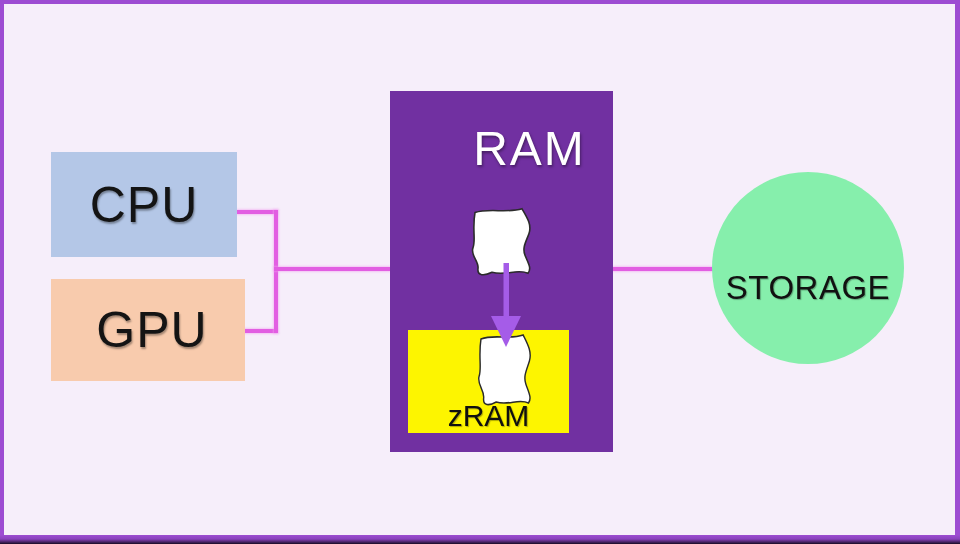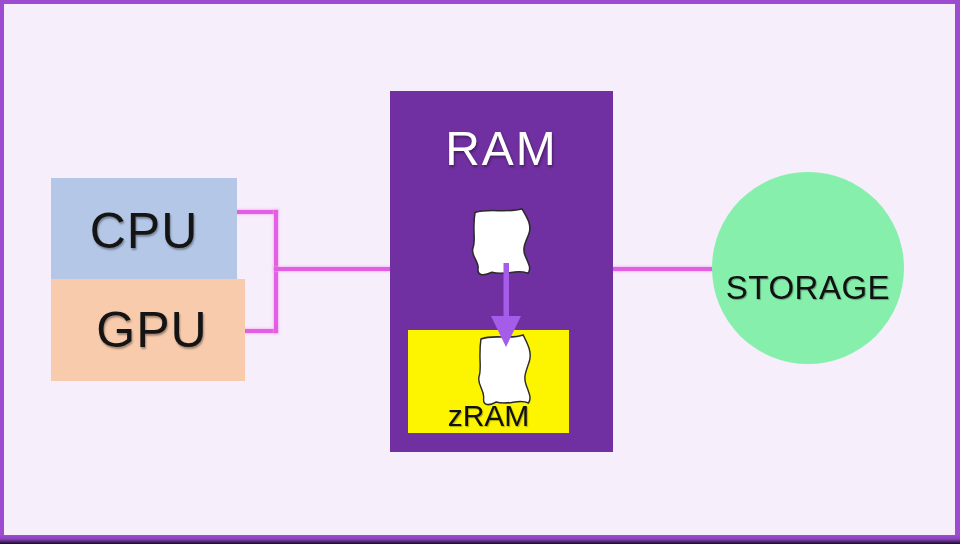--- a/index.html
+++ b/index.html
@@ -43,33 +43,34 @@
   .node-label {
     font-size: 50px;
     color: #141414;
     letter-spacing: 1px;
     text-shadow: 1px 2px 2px rgba(0,0,0,0.35);
     line-height: 1;
   }
 
   .node { position: absolute; z-index: 2; display: flex; align-items: center; justify-content: center; }
 
-  .cpu-box  { left: 51px;  top: 178px; width: 186px; height: 105px; }
+  .cpu-box  { left: 51px;  top: 152px; width: 186px; height: 105px; }
   .gpu-box  { left: 51px;  top: 279px; width: 186px; height: 102px; }
 
   .ram-box  { left: 390px; top: 91px;  width: 223px; height: 361px; display: block; }
   .ram-label {
     position: absolute;
     top: 34px; left: 0; width: 100%;
     text-align: center;
     font-size: 48px;
     color: #ffffff;
     letter-spacing: 2px;
     text-shadow: 1px 2px 3px rgba(0,0,0,0.4);
     line-height: 1;
+    padding-left: 28px;
   }
 
   .blob { position: absolute; }
   .blob-ram  { left: 75px; top: 114px; width: 68px; height: 72px; }
   .blob-zram { left: 64px; top: 1px;   width: 61px; height: 76px; }
 
   .arrow-svg {
     position: absolute;
     left: 99px; top: 172px;
     width: 34px; height: 85px;

